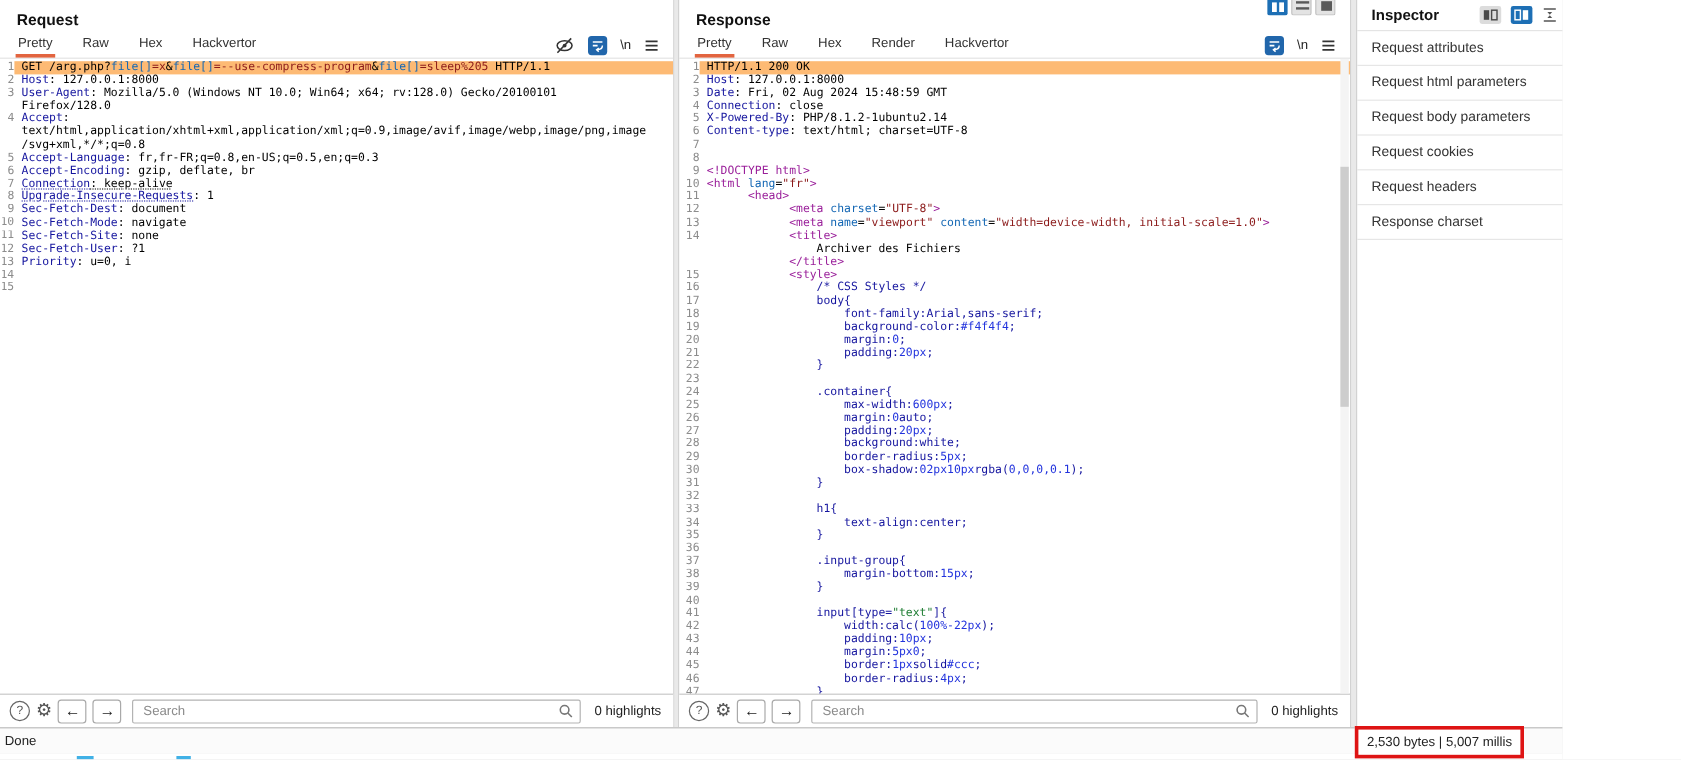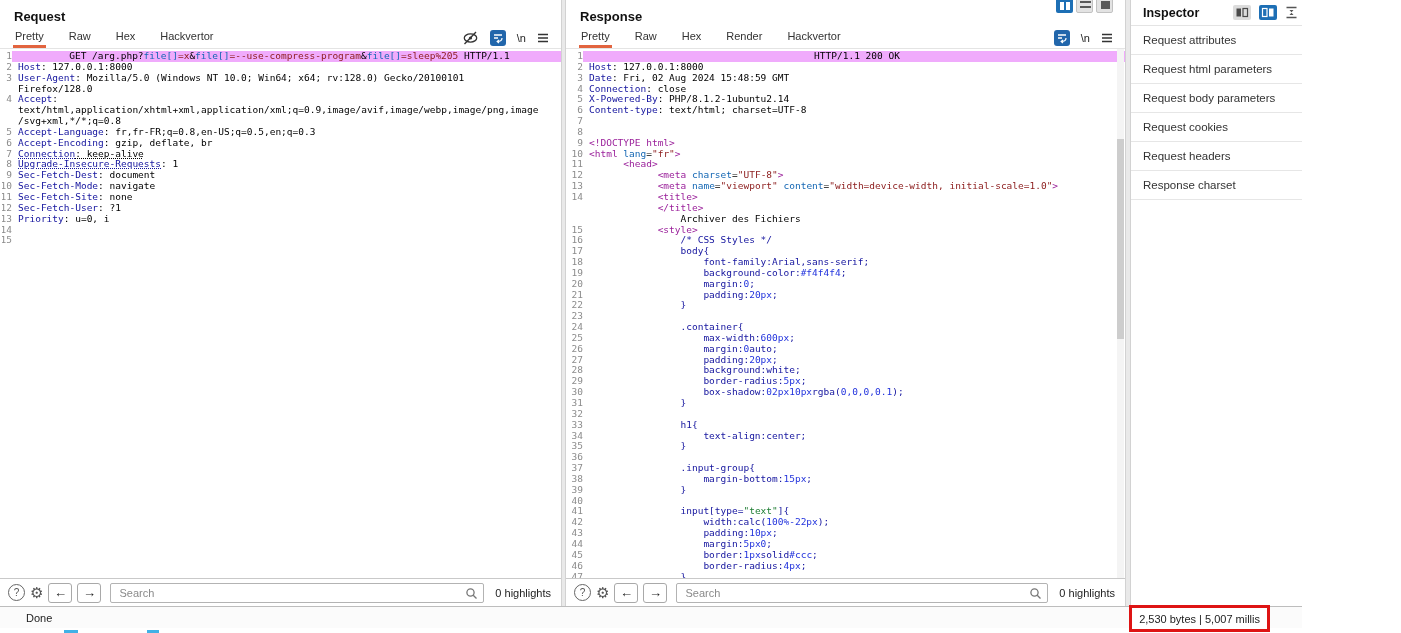--- a/index.html
+++ b/index.html
@@ -17,21 +17,21 @@
   .tab.active{border-bottom-color:#e2643f;}
   .tab-icons{margin-left:auto;display:flex;align-items:center;gap:11px;padding-right:12px;}
   .nl-label{font-size:11px;color:#222;}
   .pretty-btn{width:16px;height:16px;border-radius:3px;background:#2166ab;display:flex;align-items:center;justify-content:center;}
 
   .editor{position:relative;flex:1 1 auto;overflow:hidden;font-family:"DejaVu Sans Mono",monospace;font-size:9.5px;line-height:10.85px;padding-top:2px;}
   .code-row{display:flex;white-space:pre;height:10.85px;}
   .ln{flex:0 0 auto;width:10px;margin-left:2px;overflow:hidden;direction:rtl;color:#8c8c8c;}
   .editor.resp .ln{width:15px;}
   .lc{flex:1 1 auto;padding-left:6px;}
-  .code-row.hl .lc{background:#f0abfc;text-align:center;}
+  .code-row.hl .lc{background:#fdba74;}
   .pl{color:#000;}
   .hn{color:#14149e;}
   .pn{color:#1467b4;}
   .pv{color:#8b1a1a;}
   .tg{color:#9a1f9a;}
   .an{color:#1467b4;}
   .av{color:#8b1a1a;}
   .cs{color:#14149e;}
   .nm{color:#2233dd;text-align:center;}
   .gr{color:#1e7d32;}
@@ -75,21 +75,21 @@
   
   .side-strip{position:absolute;left:1365px;top:0;width:36px;height:633px;background:#f2f2f2;border-left:1px solid #c9c9c9;box-sizing:border-box;}
   .side-tab{position:absolute;left:0;width:35px;display:flex;flex-direction:column;align-items:center;box-sizing:border-box;}
   .side-tab.inspector-tab{top:0;height:84px;background:#cddcef;border-bottom:1px solid #d4d4d4;padding-top:4px;}
   .side-tab.notes-tab{top:85px;height:113px;border-bottom:1px solid #d8d8d8;padding-top:14px;}
   .side-tab-label{writing-mode:vertical-rl;font-size:11.5px;color:#2b2b2b;margin-top:5px;letter-spacing:0.3px;}
   .rot{transform:rotate(90deg);}
 
   
   .status-bar{position:absolute;left:0;top:606px;width:1365px;height:22px;background:#fbfbfb;border-top:1px solid #bdbdbd;display:flex;align-items:center;box-sizing:border-box;}
-  .status-left{font-size:11px;color:#222;padding-left:26px;}
+  .status-left{font-size:11px;color:#222;padding-left:4px;}
   .bottom-strip{position:absolute;left:0;top:628px;width:1365px;height:5px;background:#fff;}
   .blue-mark{position:absolute;top:630px;height:3px;background:#41b1e6;}
   .size-annotation{position:absolute;top:605px;right:32px;height:21px;border:3px solid #de1414;background:#fff;display:flex;align-items:center;padding:0 7px;font-size:11px;color:#222;z-index:6;}
 </style>
 </head>
 <body>
 
 <div class="page">
 
   <section class="panel request">
@@ -196,22 +196,22 @@
         <div class="code-row"><span class="ln">5</span><span class="lc"><span class="hn">X-Powered-By</span><span class="pl">: PHP/8.1.2-1ubuntu2.14</span></span></div>
         <div class="code-row"><span class="ln">6</span><span class="lc"><span class="hn">Content-type</span><span class="pl">: text/html; charset=UTF-8</span></span></div>
         <div class="code-row"><span class="ln">7</span><span class="lc"></span></div>
         <div class="code-row"><span class="ln">8</span><span class="lc"></span></div>
         <div class="code-row"><span class="ln">9</span><span class="lc"><span class="tg">&lt;!DOCTYPE html&gt;</span></span></div>
         <div class="code-row"><span class="ln">10</span><span class="lc"><span class="tg">&lt;html</span><span class="an"> lang</span><span class="pl">=</span><span class="av">"fr"</span><span class="tg">&gt;</span></span></div>
         <div class="code-row"><span class="ln">11</span><span class="lc"><span class="pl">      </span><span class="tg">&lt;head&gt;</span></span></div>
         <div class="code-row"><span class="ln">12</span><span class="lc"><span class="pl">            </span><span class="tg">&lt;meta</span><span class="an"> charset</span><span class="pl">=</span><span class="av">"UTF-8"</span><span class="tg">&gt;</span></span></div>
         <div class="code-row"><span class="ln">13</span><span class="lc"><span class="pl">            </span><span class="tg">&lt;meta</span><span class="an"> name</span><span class="pl">=</span><span class="av">"viewport"</span><span class="an"> content</span><span class="pl">=</span><span class="av">"width=device-width, initial-scale=1.0"</span><span class="tg">&gt;</span></span></div>
         <div class="code-row"><span class="ln">14</span><span class="lc"><span class="pl">            </span><span class="tg">&lt;title&gt;</span></span></div>
+        <div class="code-row"><span class="ln"></span><span class="lc"><span class="pl">                Archiver des Fichiers</span></span></div>
         <div class="code-row"><span class="ln"></span><span class="lc"><span class="pl">            </span><span class="tg">&lt;/title&gt;</span></span></div>
-        <div class="code-row"><span class="ln"></span><span class="lc"><span class="pl">                Archiver des Fichiers</span></span></div>
         <div class="code-row"><span class="ln">15</span><span class="lc"><span class="pl">            </span><span class="tg">&lt;style&gt;</span></span></div>
         <div class="code-row"><span class="ln">16</span><span class="lc"><span class="pl">                </span><span class="cs">/* CSS Styles */</span></span></div>
         <div class="code-row"><span class="ln">17</span><span class="lc"><span class="pl">                </span><span class="cs">body{</span></span></div>
         <div class="code-row"><span class="ln">18</span><span class="lc"><span class="pl">                    </span><span class="cs">font-family:Arial,sans-serif;</span></span></div>
         <div class="code-row"><span class="ln">19</span><span class="lc"><span class="pl">                    </span><span class="cs">background-color:</span><span class="nm">#f4f4f4</span><span class="cs">;</span></span></div>
         <div class="code-row"><span class="ln">20</span><span class="lc"><span class="pl">                    </span><span class="cs">margin:</span><span class="nm">0</span><span class="cs">;</span></span></div>
         <div class="code-row"><span class="ln">21</span><span class="lc"><span class="pl">                    </span><span class="cs">padding:</span><span class="nm">20px</span><span class="cs">;</span></span></div>
         <div class="code-row"><span class="ln">22</span><span class="lc"><span class="pl">                </span><span class="cs">}</span></span></div>
         <div class="code-row"><span class="ln">23</span><span class="lc"></span></div>
         <div class="code-row"><span class="ln">24</span><span class="lc"><span class="pl">                </span><span class="cs">.container{</span></span></div>

